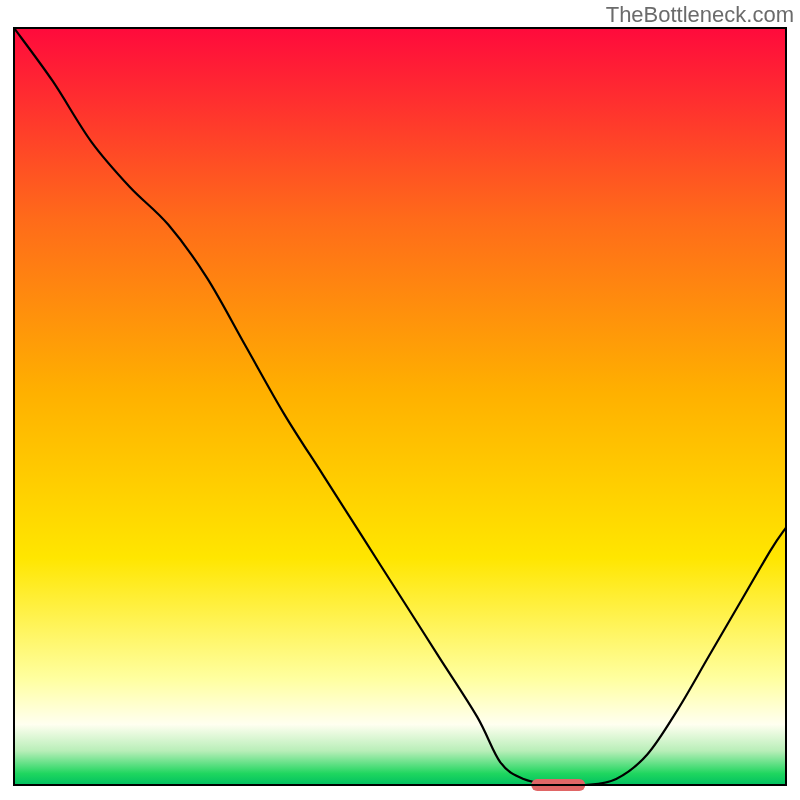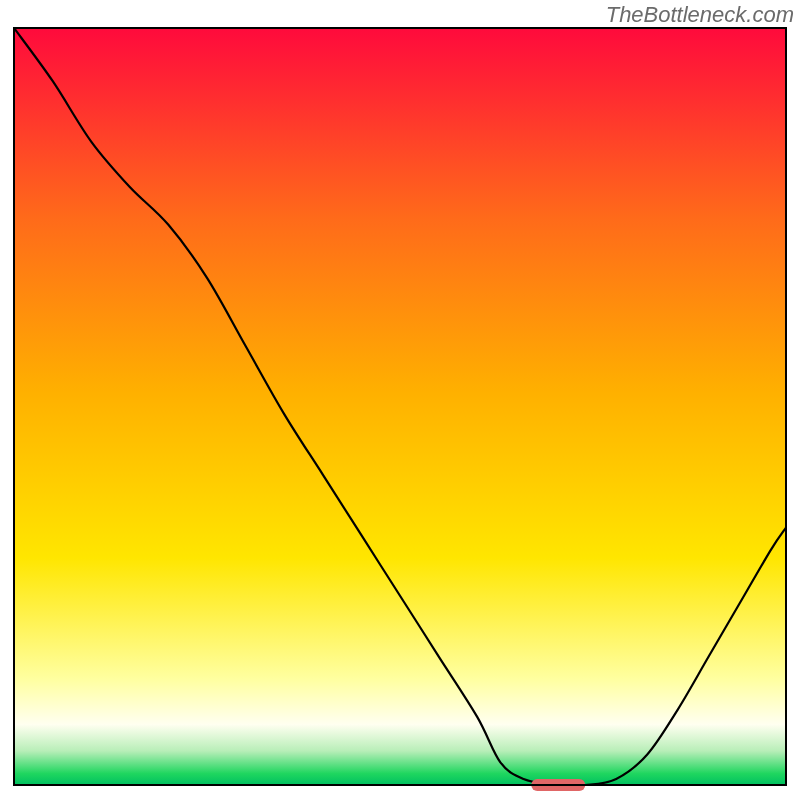--- a/index.html
+++ b/index.html
@@ -8,21 +8,20 @@
     width: 800px;
     height: 800px;
     overflow: hidden;
     background: #ffffff;
     font-family: Arial, Helvetica, sans-serif;
   }
   .stage {
     position: relative;
     width: 800px;
     height: 800px;
-    font-style: italic;
   }
   .watermark {
     position: absolute;
     top: 2px;
     right: 6px;
     color: #6b6b6b;
     font-size: 22px;
     letter-spacing: 0px;
     font-weight: 400;
     user-select: none;

